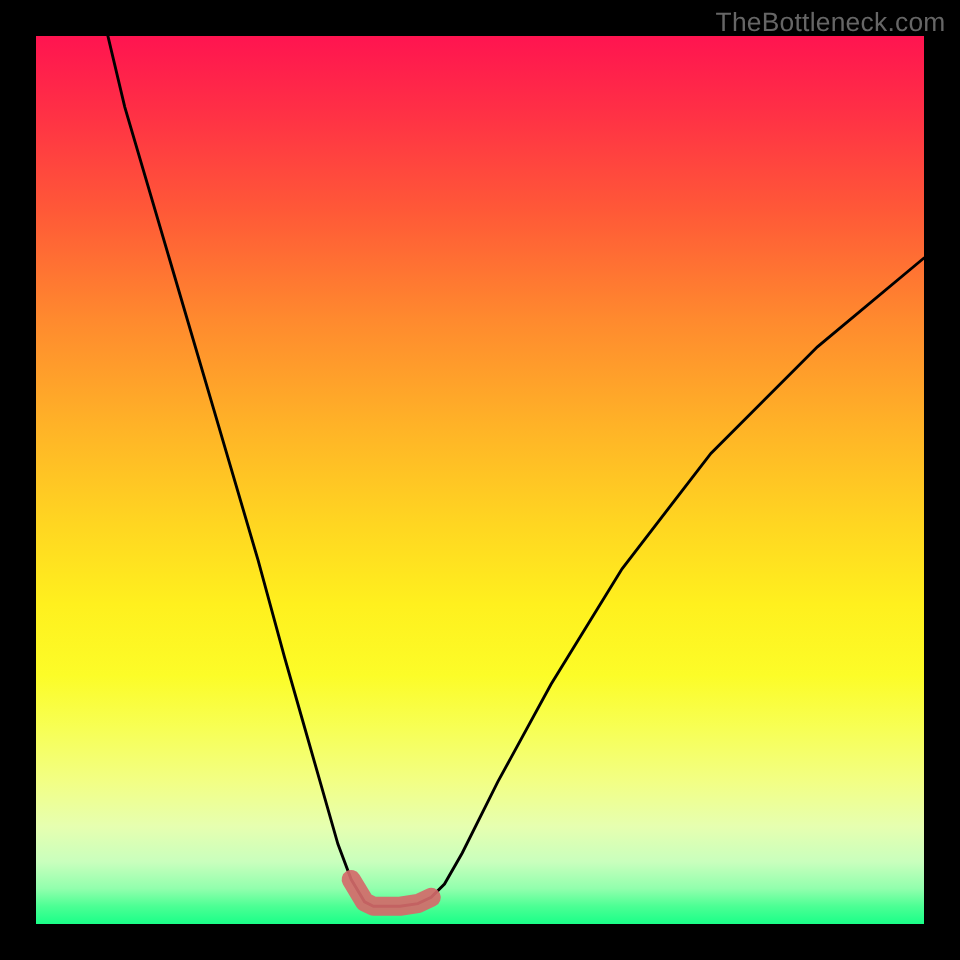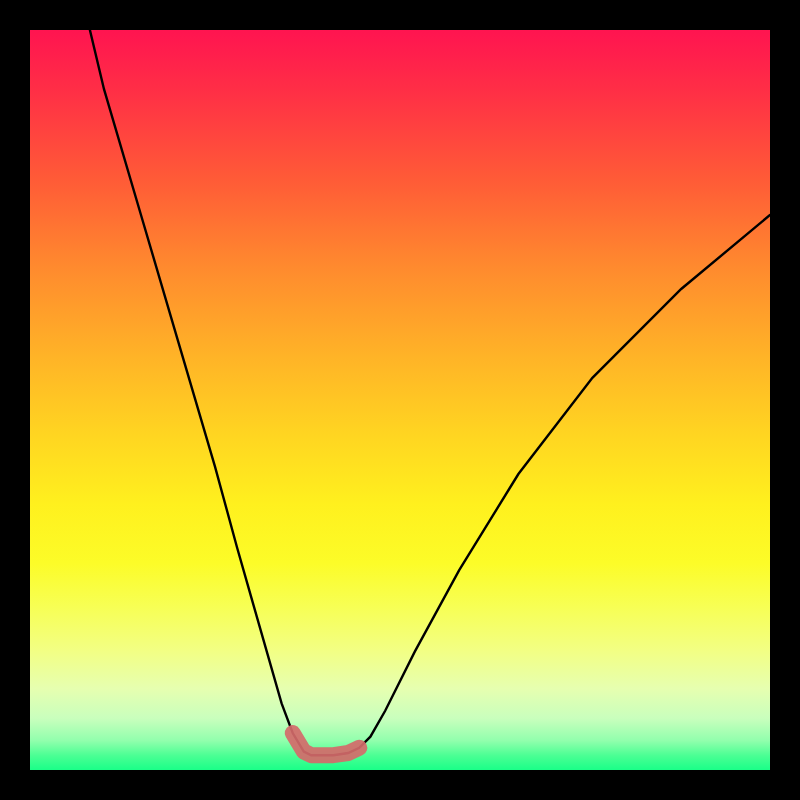--- a/index.html
+++ b/index.html
@@ -50,20 +50,21 @@
     top: 0;
     width: 740px;
     height: 740px;
   }
 </style>
 </head>
 <body>
 
 <div class="outer">
 
+  <div class="attribution">TheBottleneck.com</div>
 
   <div class="plot">
     <svg class="curve" viewBox="0 0 740 740" preserveAspectRatio="none">
       <path fill="none" stroke="#000" stroke-width="2.4" stroke-linecap="round" d="M59.9 0.0 L74.0 59.2 L111.0 185.0 L148.0 310.8 L185.0 436.6 L207.2 518.0 L222.0 569.8 L236.8 621.6 L251.6 673.4 L262.7 703.0 L273.8 721.5 L281.2 725.2 L288.6 725.2 L303.4 725.2 L318.2 723.0 L329.3 717.8 L340.4 706.7 L355.2 680.8 L384.8 621.6 L429.2 540.2 L488.4 444.0 L562.4 347.8 L651.2 259.0 L740.0 185.0"></path>
       <path fill="none" stroke="#d46a6a" stroke-width="16" stroke-linecap="round" stroke-linejoin="round" opacity="0.92" d="M262.7 703.0 L273.8 721.5 L281.2 725.2 L288.6 725.2 L303.4 725.2 L318.2 723.0 L329.3 717.8"></path>
     </svg>
   </div>
 
 </div>
 

